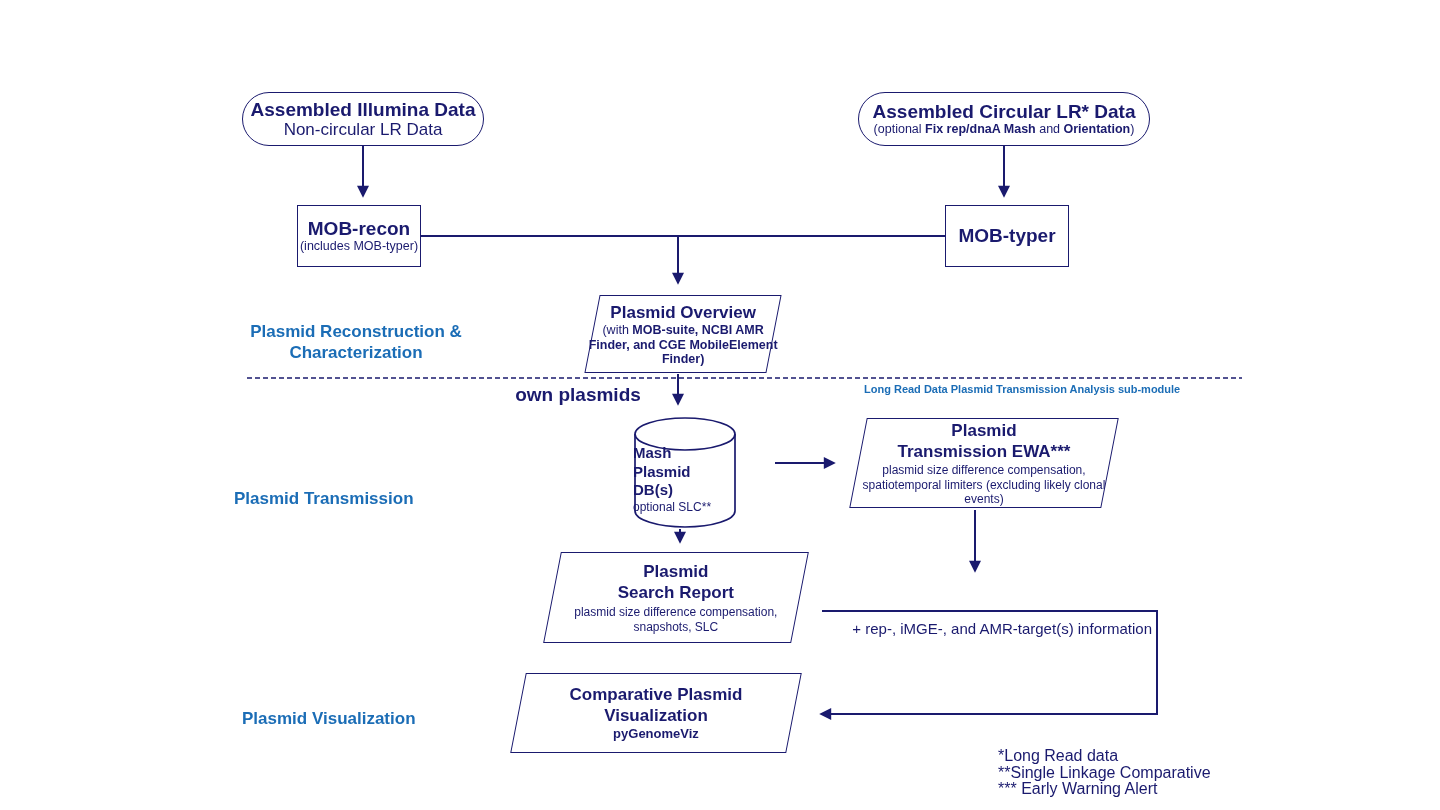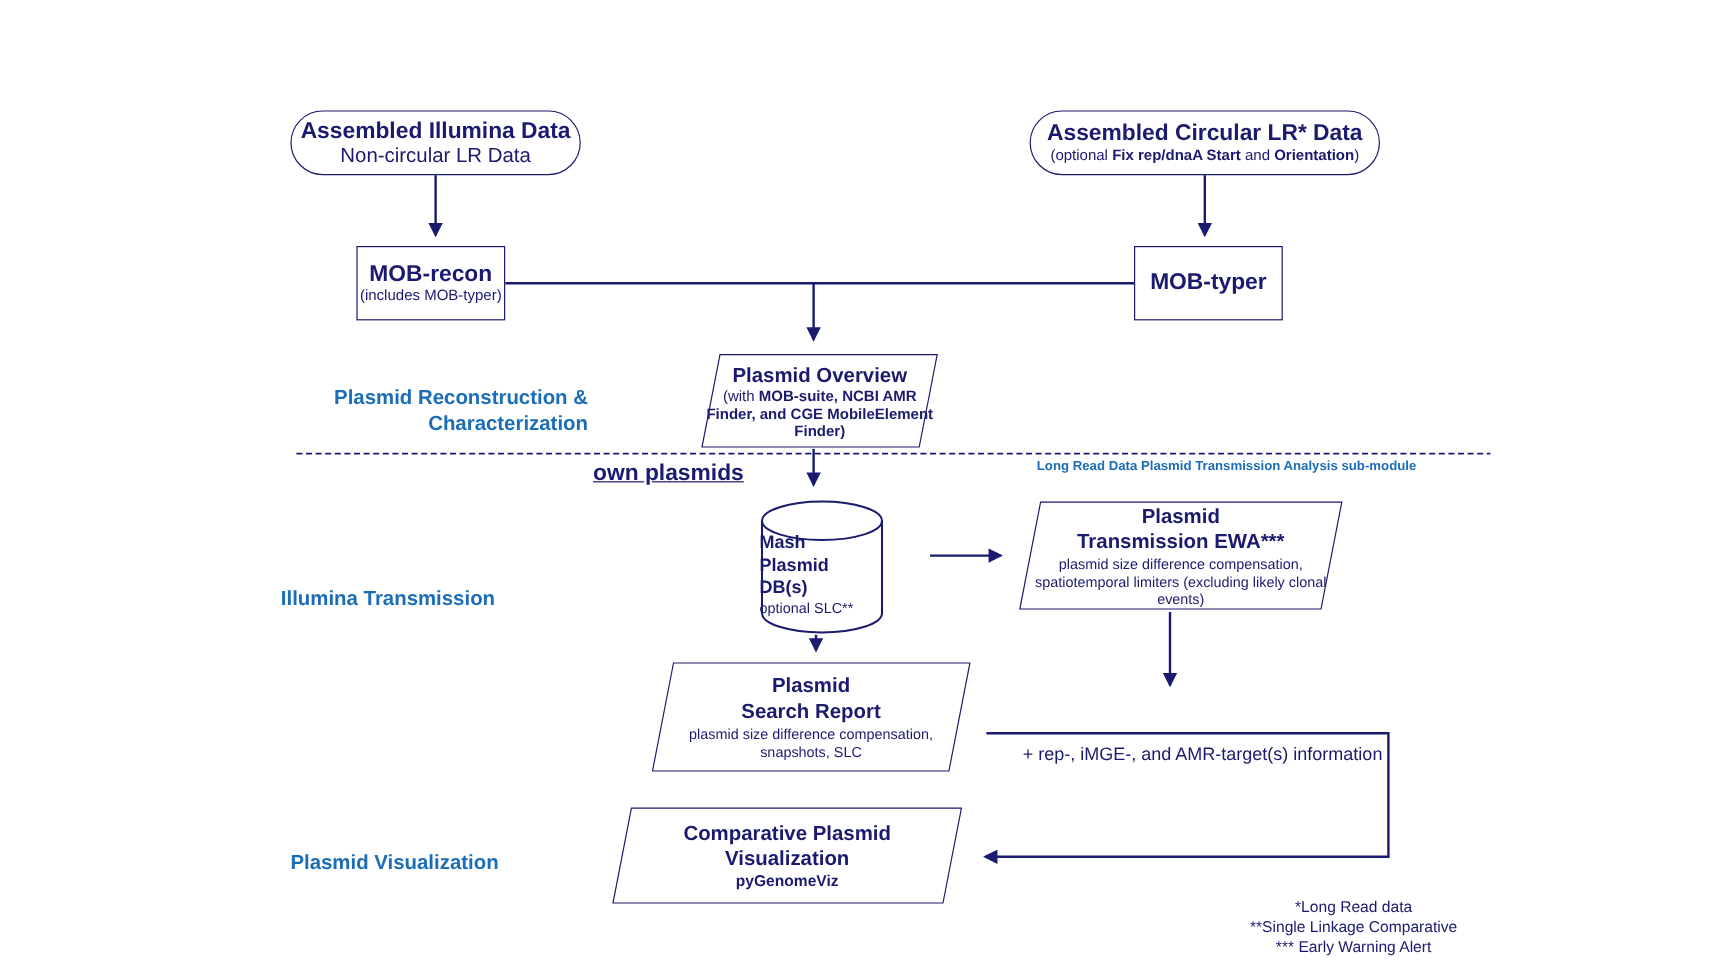--- a/index.html
+++ b/index.html
@@ -16,25 +16,25 @@
   .stadium { border-radius:28px; }
   .para { transform:skewX(-11deg); }
   .para .content { transform:skewX(11deg); width:108%; }
   .title-lg { font-size:19px; font-weight:bold; line-height:1.12; white-space:nowrap; }
   .title-md { font-size:17px; font-weight:bold; line-height:1.24; }
   .sub { font-size:12.5px; line-height:1.16; }
   .sub-sm { font-size:12px; line-height:1.2; }
   .label { position:absolute; }
   .section-label {
     position:absolute; color:var(--blue); font-weight:bold; font-size:17px;
-    line-height:1.25; text-align:right;
+    line-height:1.25; text-align:center;
   }
   .cyl-text { position:absolute; text-align:left; }
   .cyl-text .db-line { font-size:15px; font-weight:bold; line-height:18.5px; }
-  .footnotes { position:absolute; text-align:center; font-size:13px; line-height:16.5px; }
+  .footnotes { position:absolute; text-align:left; font-size:16px; line-height:16.5px; }
 </style>
 </head>
 <body>
 
 <div class="canvas">
 
   <svg class="connectors" width="1440" height="810" viewBox="0 0 1440 810">
     <defs>
       <marker id="arr" viewBox="0 0 10 10" refX="8.5" refY="5" markerWidth="14" markerHeight="12" markerUnits="userSpaceOnUse" orient="auto">
         <path d="M0,0 L10,5 L0,10 z" fill="currentColor"></path>
@@ -56,53 +56,53 @@
     </g>
   </svg>
 
   <div class="node stadium" style="left:242px; top:52px; width:242px; height:54px;">
     <div class="title-lg">Assembled Illumina Data</div>
     <div class="sub" style="font-size:17px;">Non-circular LR Data</div>
   </div>
 
   <div class="node stadium" style="left:858px; top:52px; width:292px; height:54px;">
     <div class="title-lg">Assembled Circular LR* Data</div>
-    <div class="sub"><span>(optional </span><b>Fix rep/dnaA Start</b><span> and </span><b>Orientation</b><span>)</span></div>
+    <div class="sub"><span>(optional </span><b>Fix rep/dnaA Mash</b><span> and </span><b>Orientation</b><span>)</span></div>
   </div>
 
   <div class="node" style="left:297px; top:165px; width:124px; height:62px;">
     <div class="title-lg">MOB-recon</div>
     <div class="sub">(includes MOB-typer)</div>
   </div>
 
   <div class="node" style="left:945px; top:165px; width:124px; height:62px;">
     <div class="title-lg">MOB-typer</div>
   </div>
 
   <div class="node para" style="left:592px; top:255px; width:182px; height:78px;">
     <div class="content">
       <div class="title-md">Plasmid Overview</div>
       <div class="sub" style="font-weight:bold;"><span style="font-weight:normal;">(with </span><span>MOB-suite, NCBI AMR Finder, and CGE MobileElement Finder</span><span>)</span></div>
     </div>
   </div>
 
   <div class="section-label" style="left:222px; top:281px; width:268px;">Plasmid Reconstruction &amp; Characterization</div>
 
-  <div class="label" style="left:491px; top:344px; width:132px; font-size:19px; font-weight:bold; text-align:center;text-decoration:underline;">own plasmids</div>
+  <div class="label" style="left:512px; top:344px; width:132px; font-size:19px; font-weight:bold; text-align:center;">own plasmids</div>
 
   <div class="label" style="left:864px; top:343px; width:395px; font-size:11px; font-weight:bold; color:var(--blue);">Long Read Data Plasmid Transmission Analysis sub-module</div>
 
   <div class="cyl-text" style="left:633px; top:404px; width:104px;">
     <div class="db-line">Mash</div>
     <div class="db-line">Plasmid</div>
     <div class="db-line">DB(s)</div>
     <div class="sub-sm">optional SLC**</div>
   </div>
 
-  <div class="section-label" style="left:234px; top:448px; width:210px; text-align:left;">Illumina Transmission</div>
+  <div class="section-label" style="left:234px; top:448px; width:210px; text-align:left;">Plasmid Transmission</div>
 
   <div class="node para" style="left:858px; top:378px; width:252px; height:90px;">
     <div class="content">
       <div class="title-md">Plasmid</div>
       <div class="title-md">Transmission EWA***</div>
       <div class="sub-sm" style="padding:1px 4px 0;">plasmid size difference compensation, spatiotemporal limiters (excluding likely clonal events)</div>
     </div>
   </div>
 
   <div class="node para" style="left:552px; top:512px; width:248px; height:91px;">

